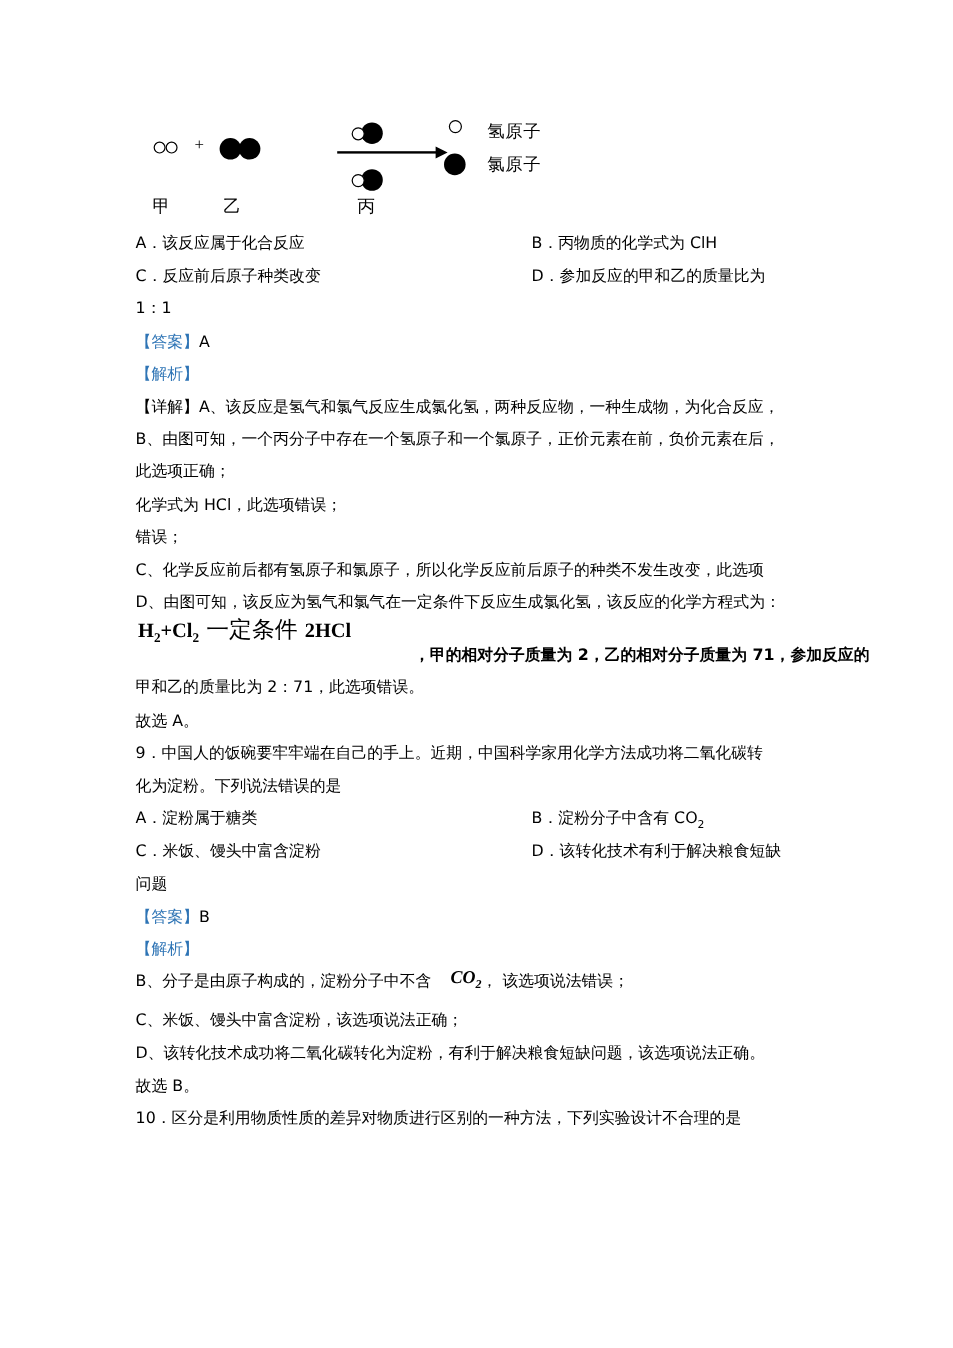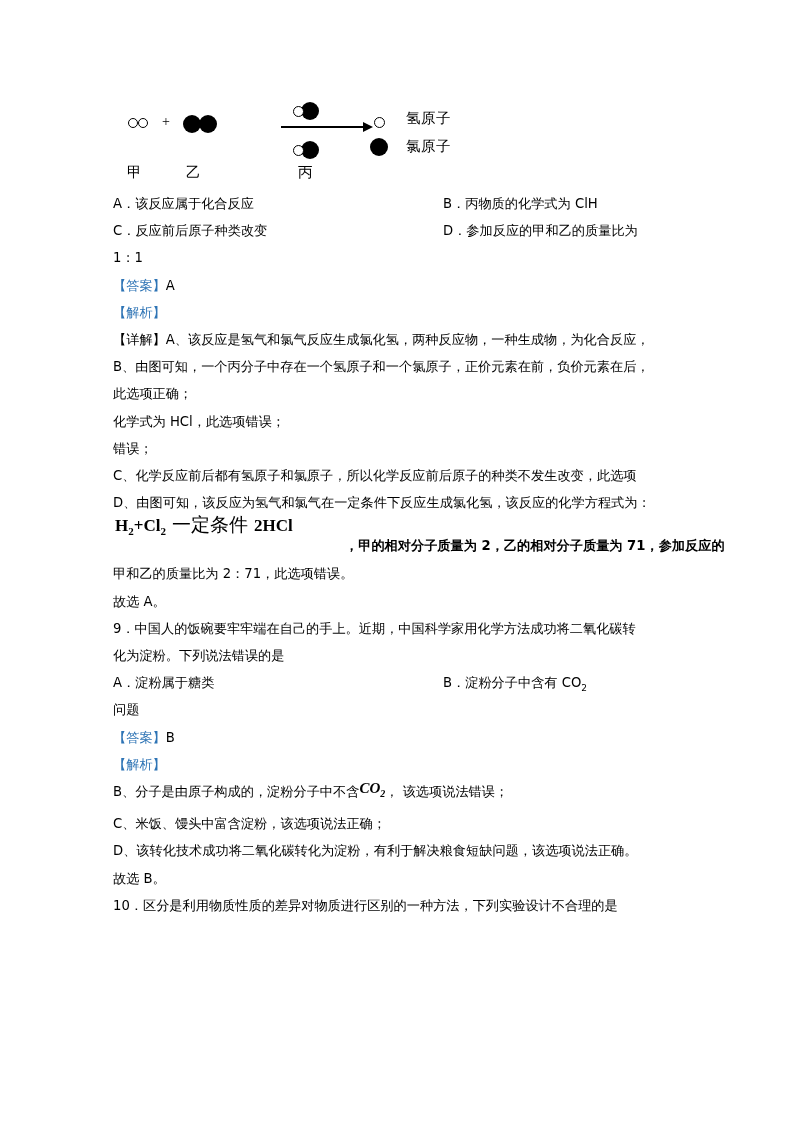--- a/index.html
+++ b/index.html
@@ -106,21 +106,21 @@
   .hcl .atom-h { position: relative; z-index: 2; }
   .hcl .atom-cl { margin-left: -3px; }
   .mol-bing .hcl + .hcl { margin-top: 9px; }
   .legend {
     position: absolute;
     left: 255px;
     top: 4px;
   }
   .legend-row {
     display: flex;
-    align-items: flex-end;
+    align-items: flex-start;
     height: 28px;
   }
   .legend-row .swatch {
     width: 22px;
     display: flex;
     justify-content: center;
   }
   .legend-row .lbl {
     margin-left: 16px;
     font-size: 14.5px;
@@ -212,20 +212,21 @@
     white-space: nowrap;
     font-weight: bold;
   }
   .co2-inline {
     font-family: "Liberation Serif", "DejaVu Serif", serif;
     font-weight: bold;
     font-style: italic;
     font-size: 15px;
     position: relative;
     top: -3px;
+    margin-left: 16px;
   }
   .co2-inline sub { font-size: 10px; }
 </style>
 </head>
 <body>
 
 <div class="page">
 
   <div class="figure">
 
@@ -317,20 +318,24 @@
     <div class="line">甲和乙的质量比为 2：71，此选项错误。</div>
     <div class="line">故选 A。</div>
 
     <div class="line">9．中国人的饭碗要牢牢端在自己的手上。近期，中国科学家用化学方法成功将二氧化碳转</div>
     <div class="line">化为淀粉。下列说法错误的是</div>
 
     <div class="two-col">
       <span class="colA line">A．淀粉属于糖类</span>
       <span class="colB line"><span>B．淀粉分子中含有 CO</span><sub class="sub">2</sub></span>
     </div>
+    <div class="two-col">
+      <span class="colA line">C．米饭、馒头中富含淀粉</span>
+      <span class="colB line">D．该转化技术有利于解决粮食短缺</span>
+    </div>
     <div class="line">问题</div>
 
     <div class="line"><span class="blue">【答案】</span><span>B</span></div>
     <div class="line blue">【解析】</div>
 
     <div class="line"><span>B、分子是由原子构成的，淀粉分子中不含</span><span class="co2-inline"><span>CO</span><sub>2</sub></span><span>，  该选项说法错误；</span></div>
     <div class="line">C、米饭、馒头中富含淀粉，该选项说法正确；</div>
     <div class="line">D、该转化技术成功将二氧化碳转化为淀粉，有利于解决粮食短缺问题，该选项说法正确。</div>
     <div class="line">故选 B。</div>
 

